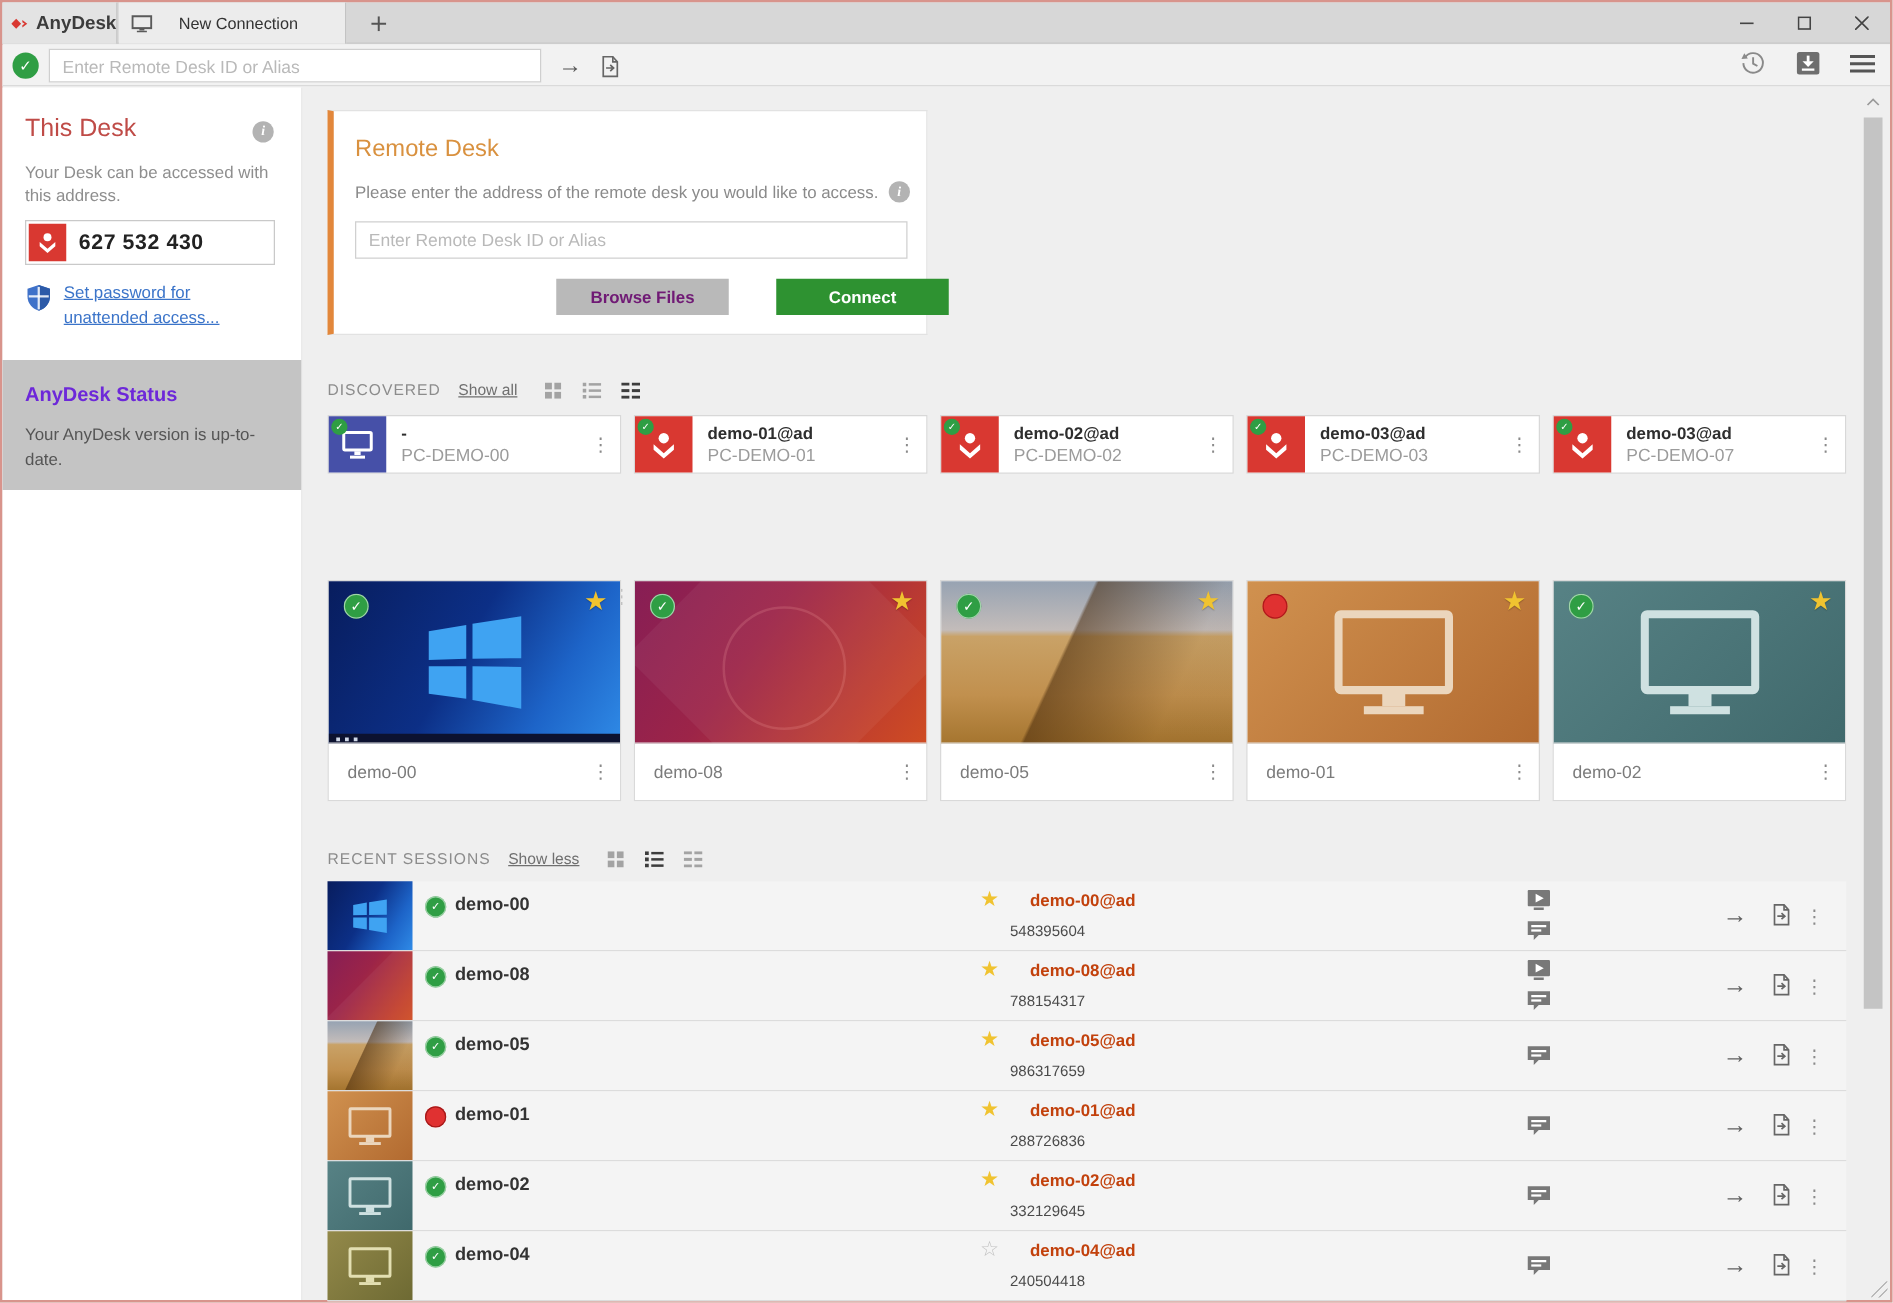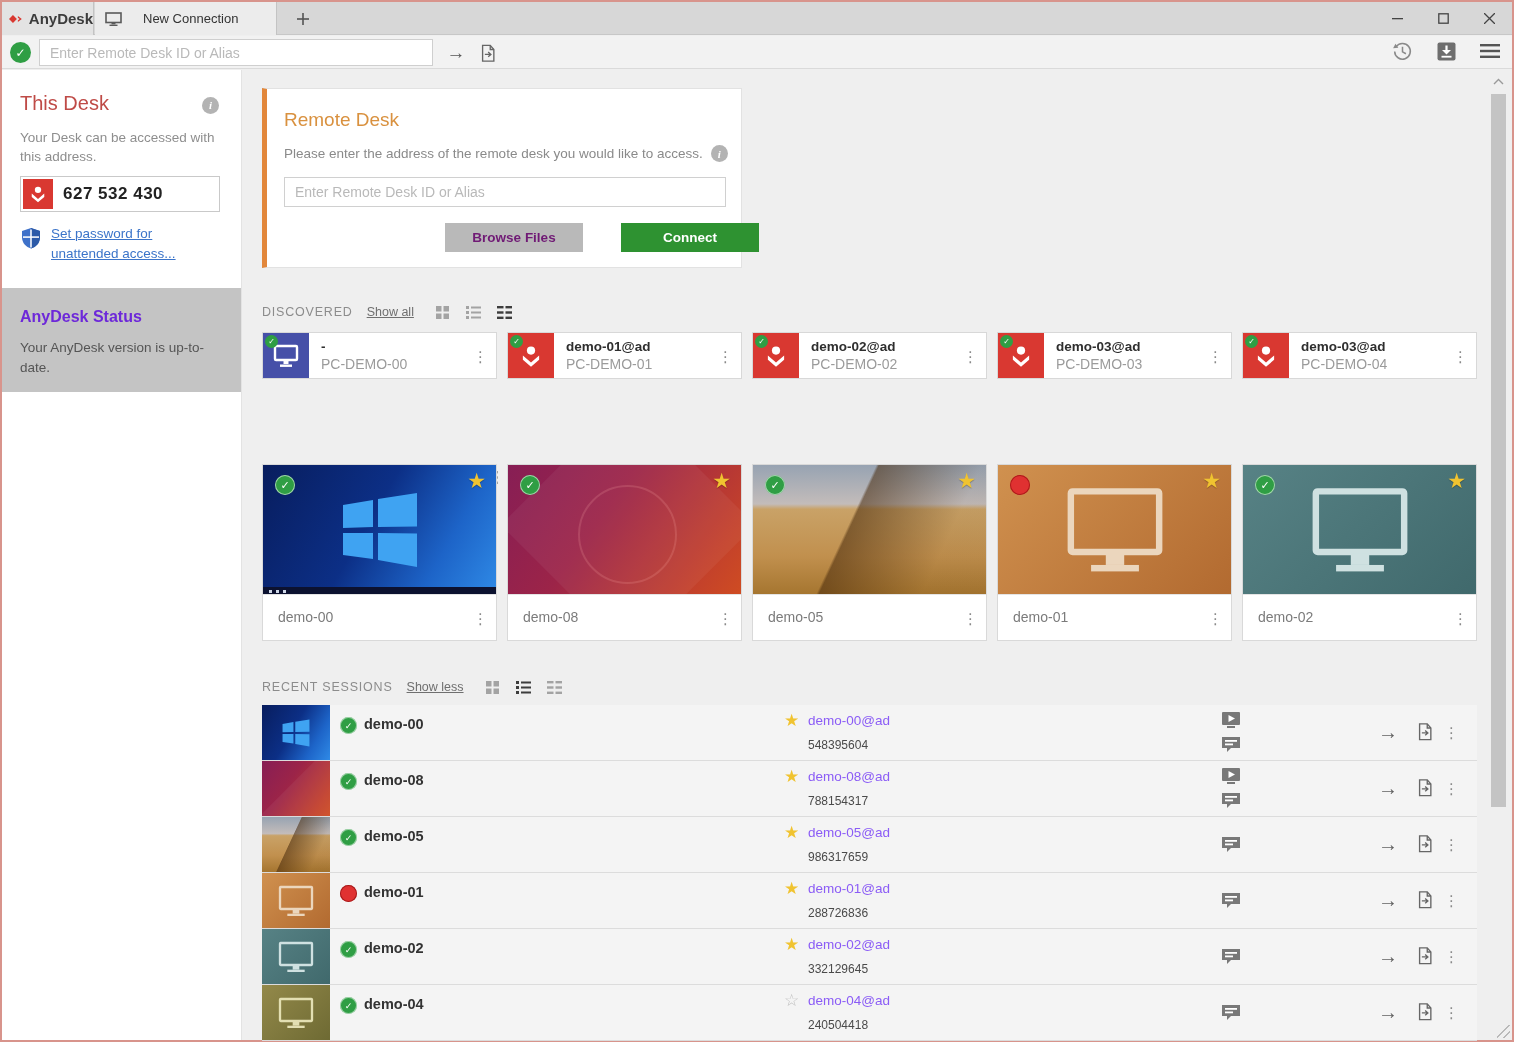--- a/index.html
+++ b/index.html
@@ -103,21 +103,21 @@
   .rs-list { position:absolute; left:20px; top:635px; width:1215px; }
   .rs-row { position:relative; width:100%; height:56px; background:#f4f4f4; border-bottom:1px solid #dcdcdc; }
   .rs-thumb { position:absolute; left:0; top:0; width:68px; height:55px; overflow:hidden; }
   .thumb-olive { background:linear-gradient(135deg,#93894a 0%,#6e6a33 100%); }
   .rs-status { position:absolute; left:78px; top:12px; width:17px; height:17px; border-radius:50%; display:flex; align-items:center; justify-content:center; color:#fff; font-size:9px; font-weight:bold; }
   .rs-status.online { background:#2f9e44; box-shadow:inset 0 0 0 1px rgba(255,255,255,.5); }
   .rs-status.offline { background:#e03131; box-shadow:inset 0 0 0 1px rgba(150,20,20,.8); }
   .rs-name { position:absolute; left:102px; top:11px; font-size:14.5px; font-weight:bold; color:#333; }
   .rs-star { position:absolute; left:522px; top:5px; font-size:17px; color:#f0c330; cursor:pointer; }
   .rs-star.outline { color:#c2c2c2; }
-  .rs-alias { position:absolute; left:546px; top:8px; font-size:13.5px; font-weight:normal; color:#8b5cf6; }
+  .rs-alias { position:absolute; left:562px; top:8px; font-size:13.5px; font-weight:bold; color:#c2410c; }
   .rs-id { position:absolute; left:546px; top:33px; font-size:12px; color:#4a4a4a; }
   .rs-play { position:absolute; left:960px; top:7px; }
   .rs-chat { position:absolute; left:960px; top:31px; }
   .rs-chat.solo { top:19px; }
   .rs-go { position:absolute; left:1116px; top:16px; font-size:20px; color:#5f5f5f; cursor:pointer; }
   .rs-file { position:absolute; left:1154px; top:17px; cursor:pointer; }
   .rs-dots { position:absolute; right:18px; top:50%; transform:translateY(-50%); color:#8a8a8a; font-size:15px; cursor:pointer; }
 
   
   .scrollbar { position:absolute; right:5px; top:70px; bottom:4px; width:17px; }
@@ -348,21 +348,21 @@
       <div class="disc-tile">
         <div class="disc-icon red">
           <svg width="26" height="26" viewBox="0 0 24 24">
               <circle cx="12" cy="7" r="3.8" fill="#fff"></circle>
               <polygon points="4.5,11.5 12,18 19.5,11.5 19.5,15.5 12,22 4.5,15.5" fill="#fff"></polygon>
             </svg>
           <span class="badge online">✓</span>
         </div>
         <div class="disc-text">
           <div class="disc-title">demo-03@ad</div>
-          <div class="disc-sub">PC-DEMO-04</div>
+          <div class="disc-sub">PC-DEMO-07</div>
         </div>
         <span class="dots">⋮</span>
       </div>
     </div>
 
     <div class="sec-header" style="top:365px;margin-top:32px;">
       <span class="sec-label">FAVORITES</span>
       <span class="sec-link">Show all</span>
       <span class="vi-group">
         <span class="vi active">

